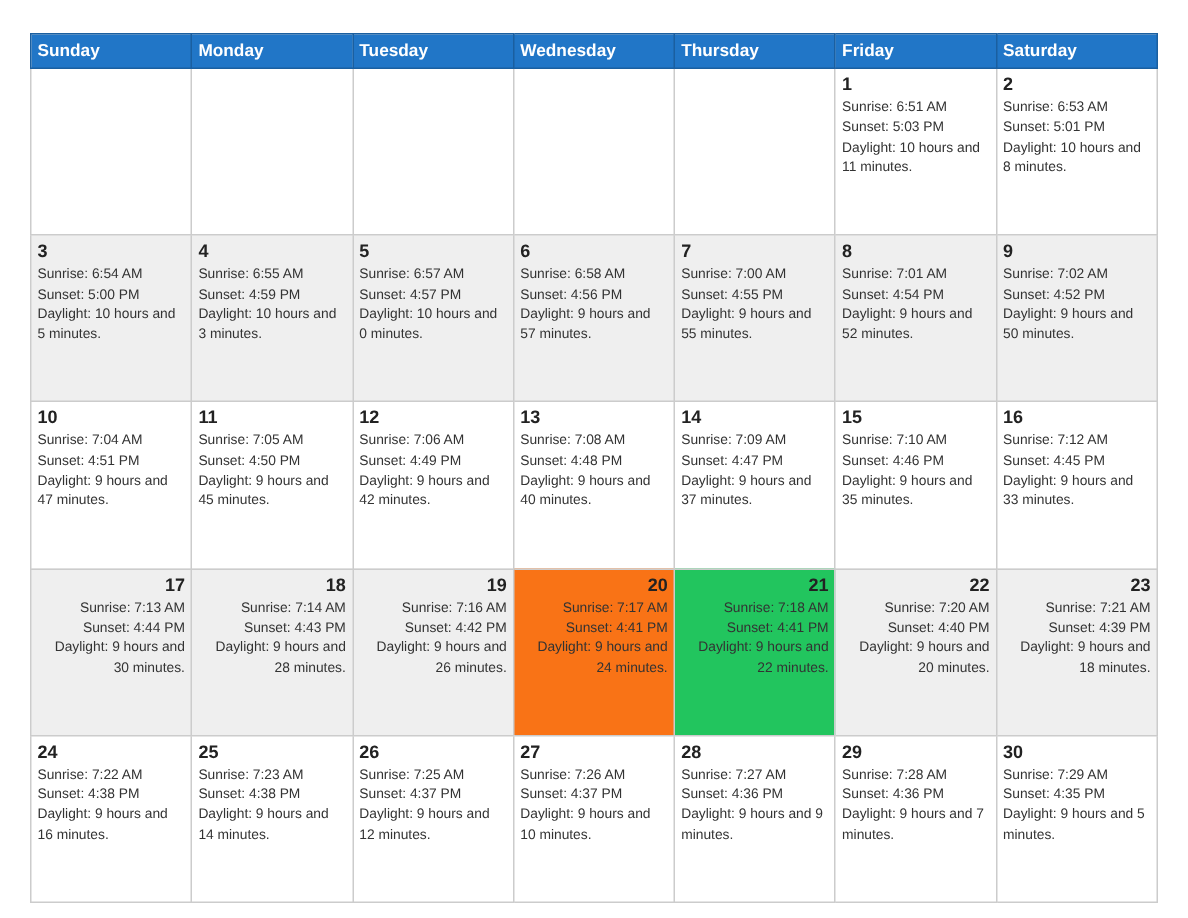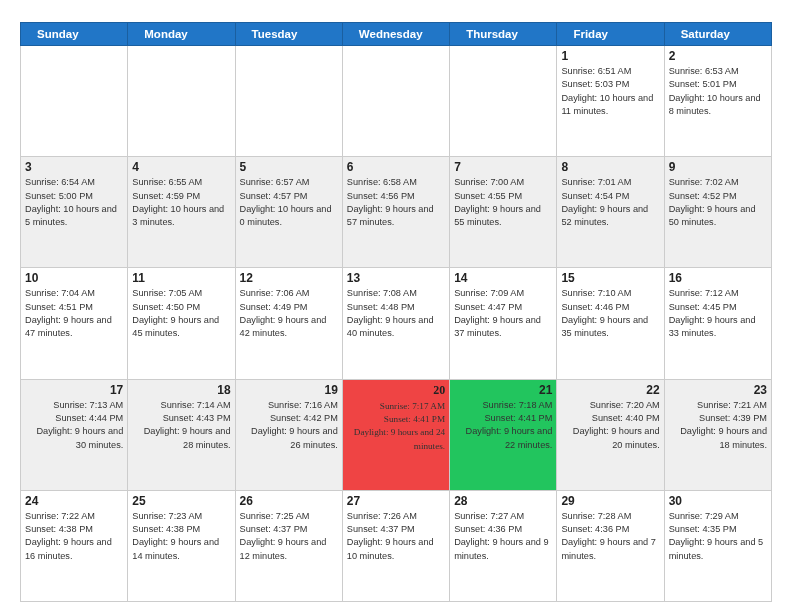--- a/index.html
+++ b/index.html
@@ -66,21 +66,21 @@
       border: 1px solid #ccc;
       border-collapse: collapse;
       width: 100%;
       table-layout: fixed;
     }
     .calendar th {
       background: #2176c7;
       color: #fff;
       font-size: 11.5px;
       font-weight: bold;
-      padding: 5px 16px;
+      padding: 5px 4px;
       border: 1px solid #1a5fa0;
       text-align: left;
     }
     .calendar td {
       border: 1px solid #ccc;
       vertical-align: top;
       padding: 3px 4px;
       font-size: 9.5px;
       color: #333;
       background: #fff;
@@ -211,21 +211,21 @@
             <div class="day-info">Sunrise: 7:13 AM<br>Sunset: 4:44 PM<br>Daylight: 9 hours and 30 minutes.</div>
           </td>
           <td style="background: rgb(239, 239, 239);">
             <span class="day-num">18</span>
             <div class="day-info">Sunrise: 7:14 AM<br>Sunset: 4:43 PM<br>Daylight: 9 hours and 28 minutes.</div>
           </td>
           <td style="background: rgb(239, 239, 239);">
             <span class="day-num">19</span>
             <div class="day-info">Sunrise: 7:16 AM<br>Sunset: 4:42 PM<br>Daylight: 9 hours and 26 minutes.</div>
           </td>
-          <td style="background: #ef4444; font-family: Liberation Serif, serif;">
+          <td style="background: #f97316;">
             <span class="day-num">20</span>
             <div class="day-info">Sunrise: 7:17 AM<br>Sunset: 4:41 PM<br>Daylight: 9 hours and 24 minutes.</div>
           </td>
           <td style="background: #22c55e;">
             <span class="day-num">21</span>
             <div class="day-info">Sunrise: 7:18 AM<br>Sunset: 4:41 PM<br>Daylight: 9 hours and 22 minutes.</div>
           </td>
           <td style="background: rgb(239, 239, 239);">
             <span class="day-num">22</span>
             <div class="day-info">Sunrise: 7:20 AM<br>Sunset: 4:40 PM<br>Daylight: 9 hours and 20 minutes.</div>

